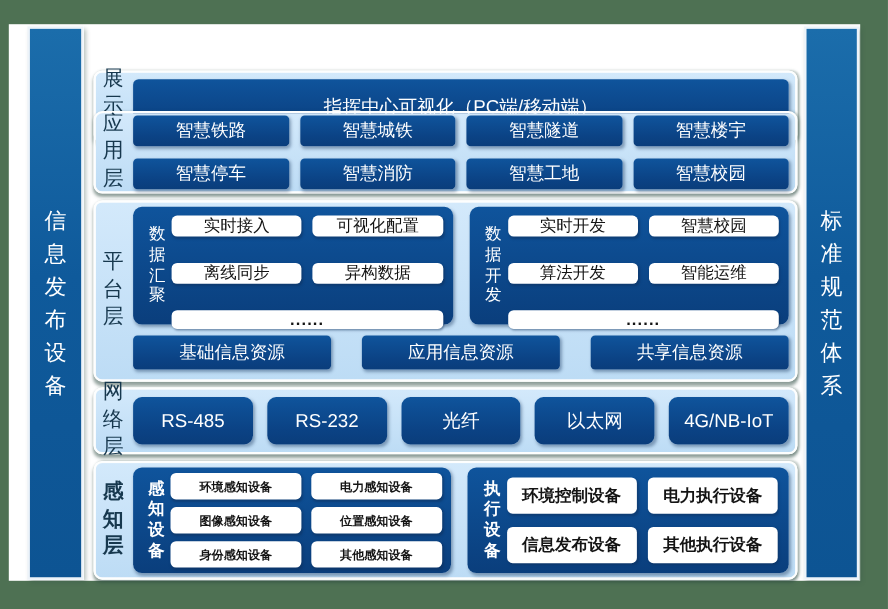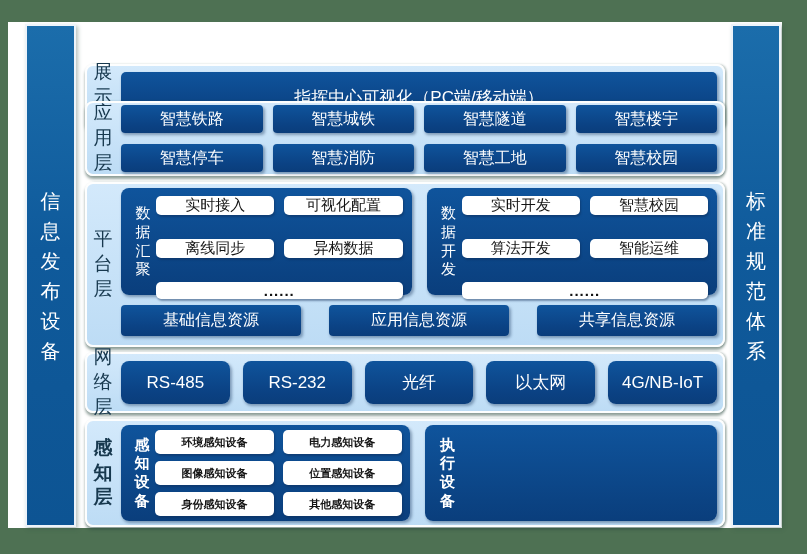--- a/index.html
+++ b/index.html
@@ -176,18 +176,24 @@
             <div class="wbox">图像感知设备</div>
             <div class="wbox">位置感知设备</div>
             <div class="wbox">身份感知设备</div>
             <div class="wbox">其他感知设备</div>
           </div>
         </div>
         <div class="subpanel execution">
           <div class="sp-label">
             <span class="vtext">执行设备</span>
           </div>
+          <div class="sp-grid">
+            <div class="wbox">环境控制设备</div>
+            <div class="wbox">电力执行设备</div>
+            <div class="wbox">信息发布设备</div>
+            <div class="wbox">其他执行设备</div>
+          </div>
         </div>
       </div>
     </div>
 
   </div>
 </div>
 
 </body></html>

